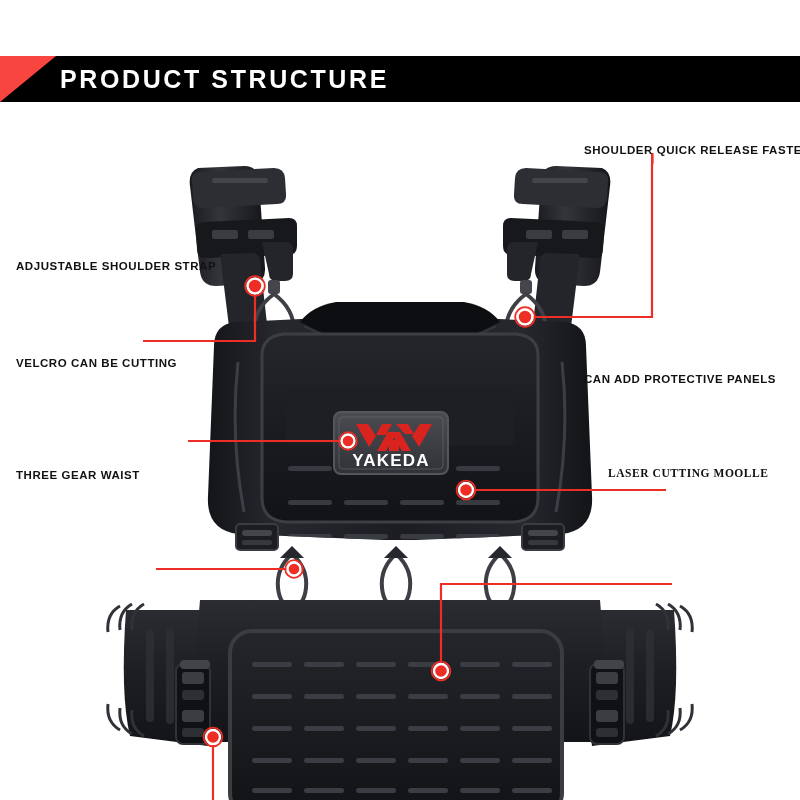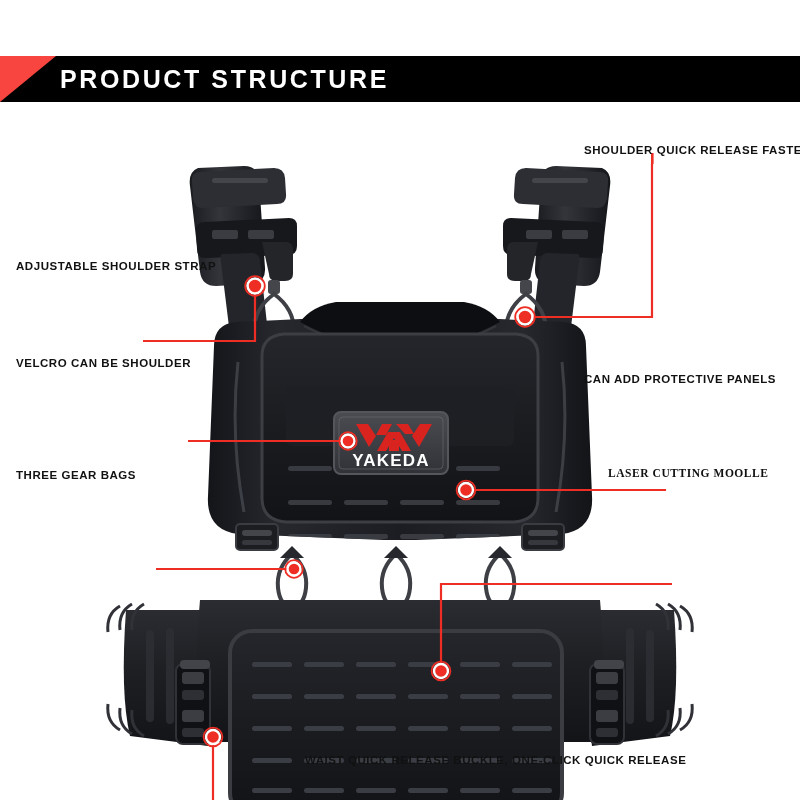--- a/index.html
+++ b/index.html
@@ -296,24 +296,23 @@
         <circle cx="441" cy="577" r="9.4" fill="none" stroke="#ee2e24" stroke-width="1.8"></circle>
         <circle cx="213" cy="643" r="7" fill="#ee2e24" stroke="#ffffff" stroke-width="2.4"></circle>
         <circle cx="213" cy="643" r="9.4" fill="none" stroke="#ee2e24" stroke-width="1.8"></circle>
       </g>
     </svg>
 
     <div class="label right" style="left:584px;top:49px;">SHOULDER QUICK RELEASE FASTENERS</div>
 
     <div class="label left" style="left:16px;top:165px;">ADJUSTABLE SHOULDER STRAP</div>
 
-    <div class="label left" style="left:16px;top:262px;">VELCRO CAN BE SHOULDER</div>
+    <div class="label left" style="left:16px;top:262px;">VELCRO CAN BE CUTTING</div>
 
     <div class="label right" style="left:584px;top:278px;text-align:right;">CAN ADD PROTECTIVE PANELS</div>
 
-    <div class="label left" style="left:16px;top:374px;">THREE GEAR BAGS</div>
+    <div class="label left" style="left:16px;top:374px;">THREE GEAR WAIST</div>
 
     <div class="label right" style="left:608px;top:372px;font-family:Liberation Serif, serif;">LASER CUTTING MOOLLE</div>
 
-    <div class="label" style="left:305px;top:659px;">WAIST QUICK RELEASE BUCKLE, ONE-CLICK QUICK RELEASE</div>
 
   </div>
 </div>
 
 </body></html>

